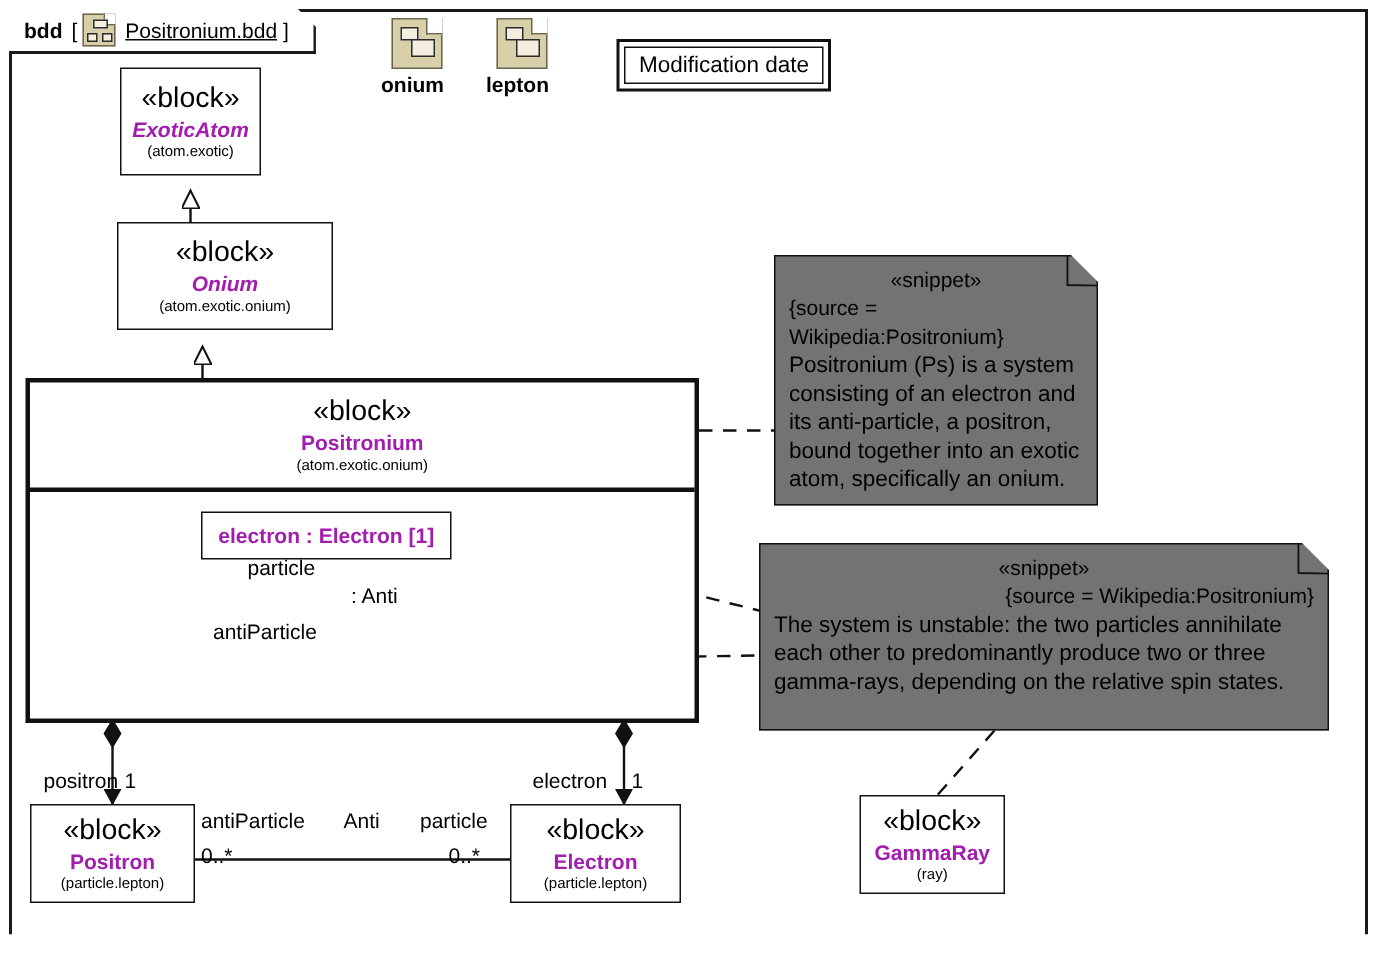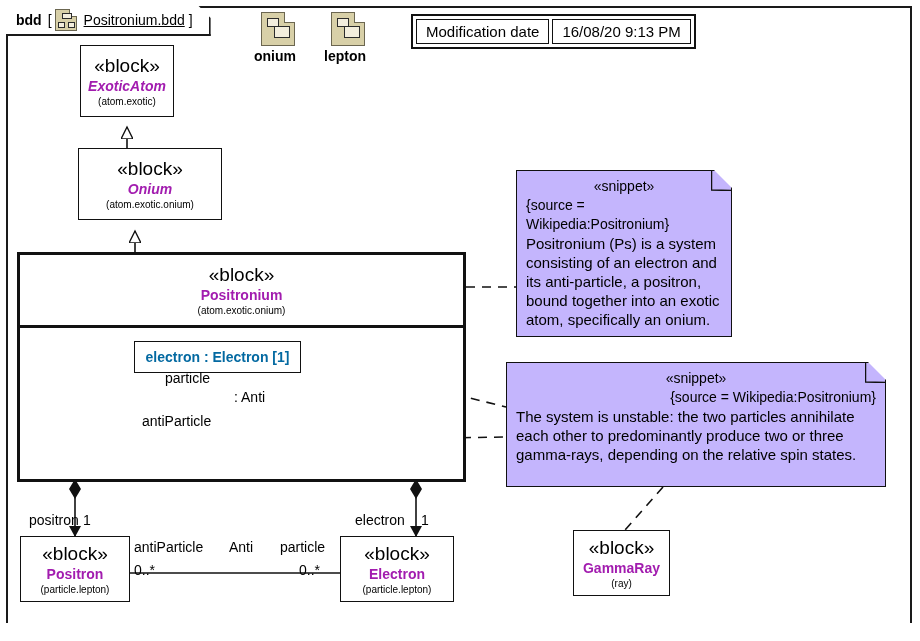--- a/index.html
+++ b/index.html
@@ -25,21 +25,21 @@
   .pkgicon .fold{position:absolute;right:-1px;top:-1px;width:7px;height:7px;
                  background:#fff;border-left:1px solid #6b6650;border-bottom:1px solid #6b6650;}
   .pkgicon .r{position:absolute;background:#f3eedd;border:1.4px solid #2b2b2b;box-sizing:border-box;}
 
   
   .pkg-big{position:absolute;width:34px;height:34px;}
   .pkg-label{position:absolute;font-size:14px;font-weight:bold;color:#000;text-align:center;}
 
   
   .modtable{position:absolute;border:2px solid #111;background:#fff;display:flex;
-            box-sizing:border-box;padding:3px;}
+            box-sizing:border-box;padding:3px;margin-top:12px;}
   .modcell{border:1px solid #111;padding:3px 9px;font-size:15px;color:#000;
            background:#fff;box-sizing:border-box;white-space:nowrap;}
   .modcell + .modcell{margin-left:3px;}
 
   
   .block{position:absolute;background:#fff;border:1.5px solid #111;box-sizing:border-box;
          display:flex;flex-direction:column;align-items:center;justify-content:center;}
   .block.thick{border-width:3px;}
   .ster{font-size:19px;color:#000;line-height:1.25;}
   .bname{font-size:14px;font-weight:bold;color:#a21caf;line-height:1.3;}
@@ -47,24 +47,24 @@
   .bpkg{font-size:10px;color:#000;line-height:1.3;}
 
   
   .pos-header{position:absolute;left:0;top:0;right:0;height:73px;
               display:flex;flex-direction:column;align-items:center;justify-content:center;
               border-bottom:3px solid #111;box-sizing:border-box;}
   .pos-body{position:absolute;left:0;top:73px;right:0;bottom:0;}
 
   .part{position:absolute;background:#fff;border:1.5px solid #111;box-sizing:border-box;
         display:flex;align-items:center;justify-content:center;
-        font-size:14px;font-weight:bold;color:#0369a1;text-align:center;}
-
-  
-  .note{position:absolute;background:#c4b5fd;border:1.5px solid #111;box-sizing:border-box;
+        font-size:14px;font-weight:bold;color:#a21caf;text-align:center;}
+
+  
+  .note{position:absolute;background:#737373;border:1.5px solid #111;box-sizing:border-box;
         padding:6px 9px 8px 9px;}
   .note .dogear-cut{position:absolute;right:-2px;top:-2px;width:0;height:0;
                     border-left:20px solid transparent;border-top:20px solid #fff;}
   .note-ster{font-size:14px;color:#000;text-align:center;line-height:1.35;}
   .note-src{font-size:14px;color:#000;line-height:1.35;}
   .note-body{font-size:15px;color:#000;line-height:1.28;}
 
   
   svg.overlay{position:absolute;left:0;top:0;width:920px;height:641px;pointer-events:none;}
 
@@ -99,21 +99,20 @@
 
   <span class="pkgicon pkg-big" style="left:328px;top:12px;">
     <span class="fold" style="width:10px;height:10px;"></span>
     <span class="r" style="left:5px;top:5px;width:12px;height:9px;"></span>
     <span class="r" style="left:12px;top:13px;width:16px;height:12px;"></span>
   </span>
   <div class="pkg-label" style="left:311px;top:48px;width:68px;">lepton</div>
 
   <div class="modtable" style="left:411px;top:14px;">
     <div class="modcell">Modification date</div>
-    <div class="modcell">16/08/20 9:13 PM</div>
   </div>
 
   <svg class="overlay">
     <defs>
       <marker id="hollow-tri" markerWidth="14" markerHeight="12" refX="12" refY="6" orient="auto" markerUnits="userSpaceOnUse">
         <path d="M0,0 L12,6 L0,12 z" fill="#ffffff" stroke="#111111" stroke-width="1.4"></path>
       </marker>
       <marker id="open-arrow" markerWidth="12" markerHeight="12" refX="10" refY="6" orient="auto" markerUnits="userSpaceOnUse">
         <path d="M0,0 L11,6 L0,12 z" fill="#111111"></path>
       </marker>

